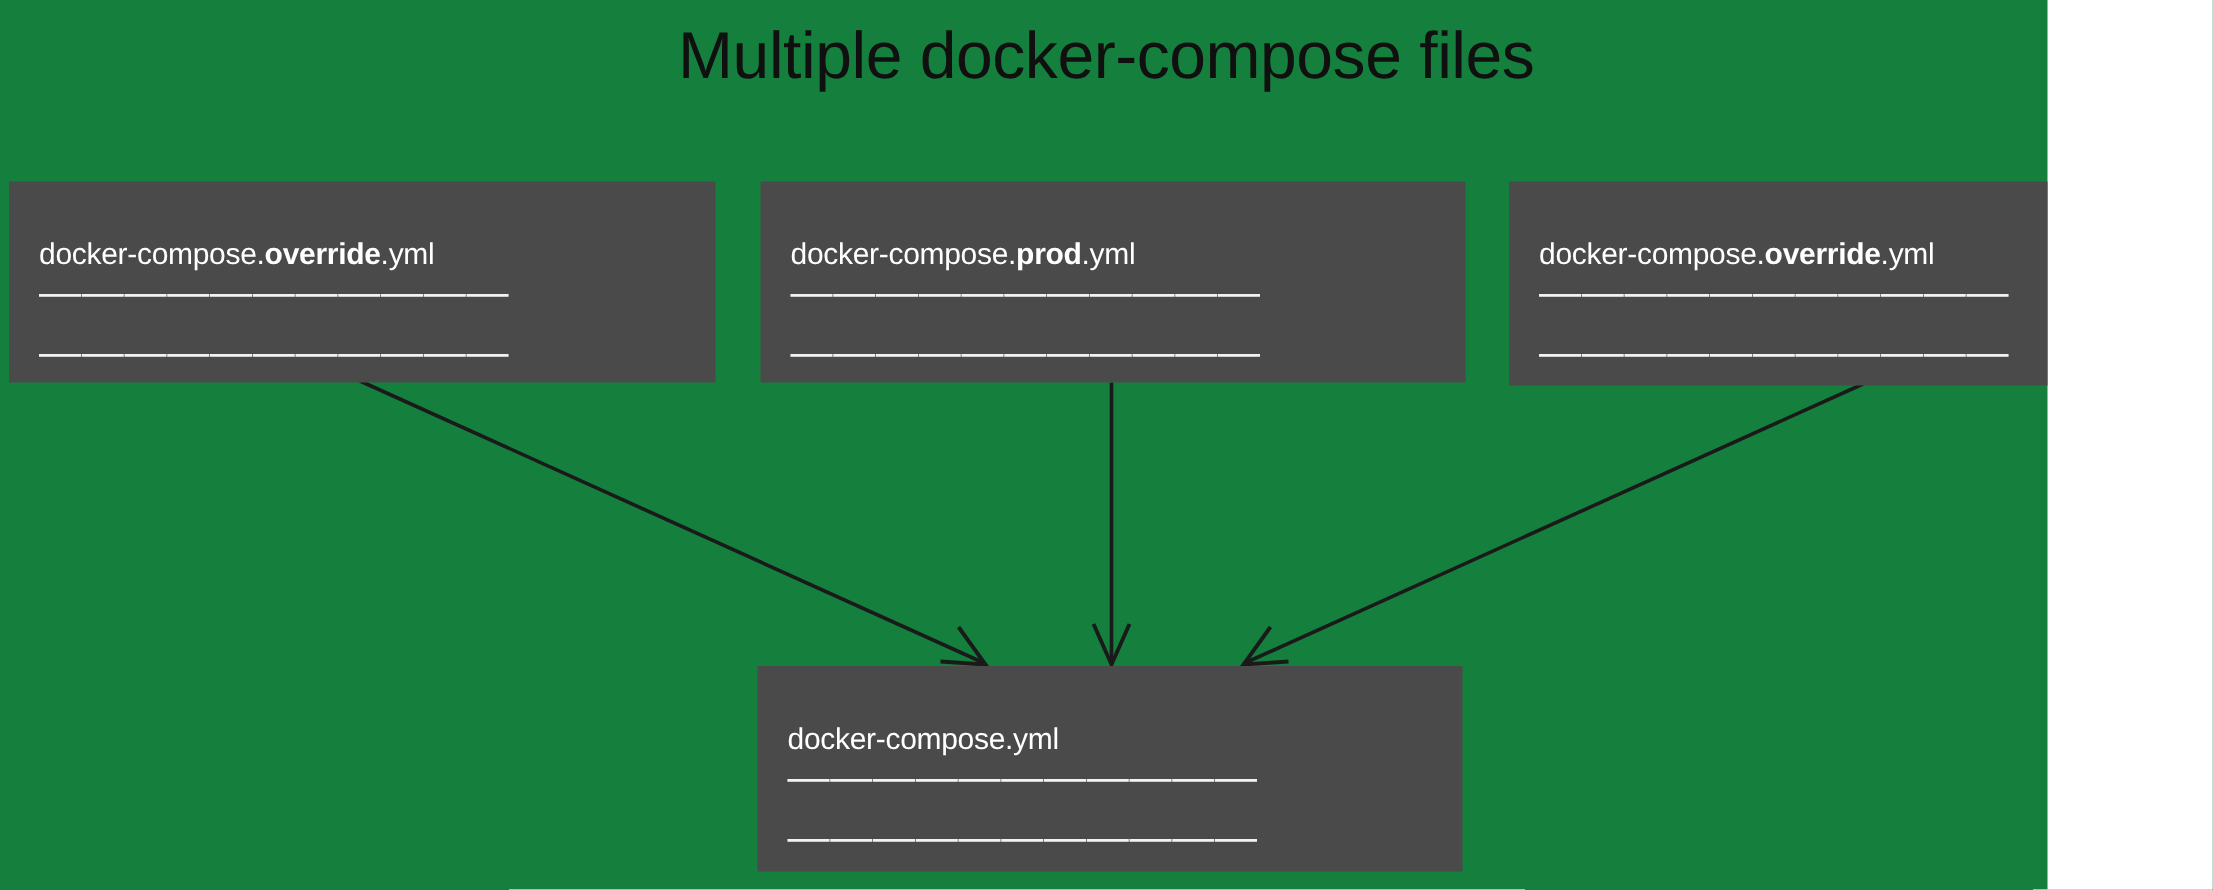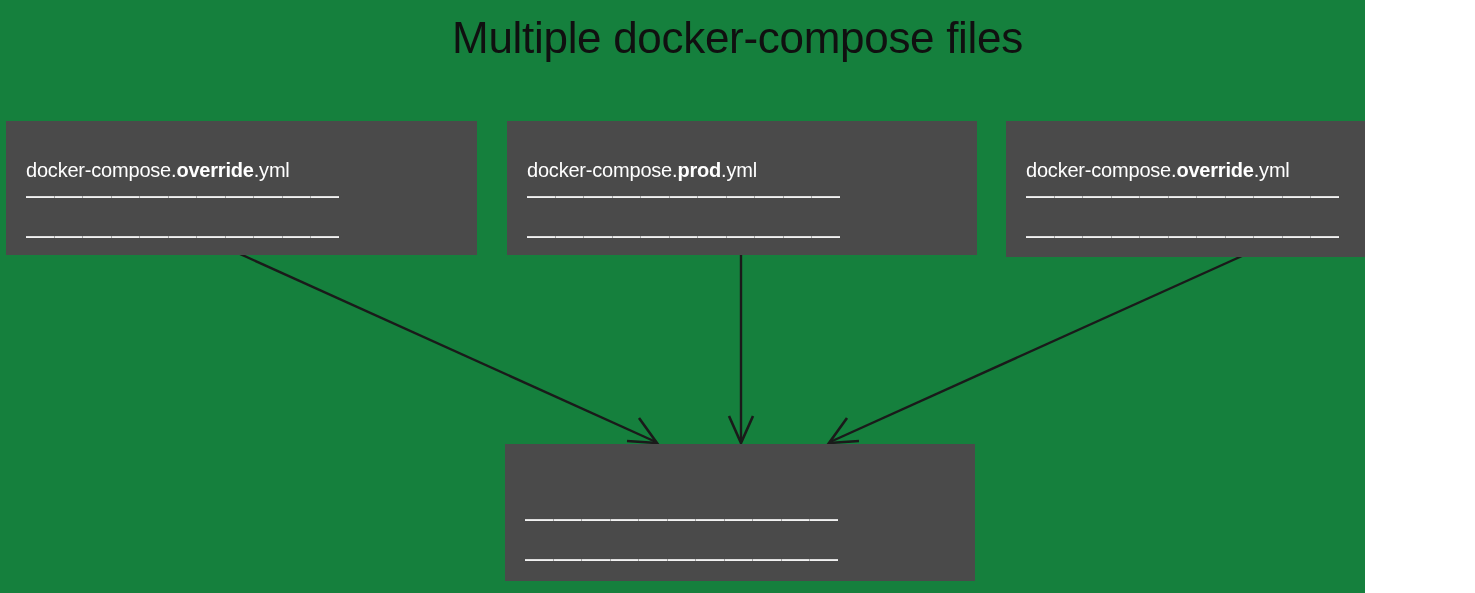--- a/index.html
+++ b/index.html
@@ -115,17 +115,18 @@
     <div class="dash-line l2">———————————</div>
   </div>
 
   <div class="file-box" id="box-staging">
     <div class="file-name"><span>docker-compose.</span><b>override</b><span>.yml</span></div>
     <div class="dash-line l1">———————————</div>
     <div class="dash-line l2">———————————</div>
   </div>
 
   <div class="file-box" id="box-base">
+    <div class="file-name"><span>docker-compose.yml</span><b></b><span></span></div>
     <div class="dash-line l1">———————————</div>
     <div class="dash-line l2">———————————</div>
   </div>
 
 </div>
 
 </body></html>

